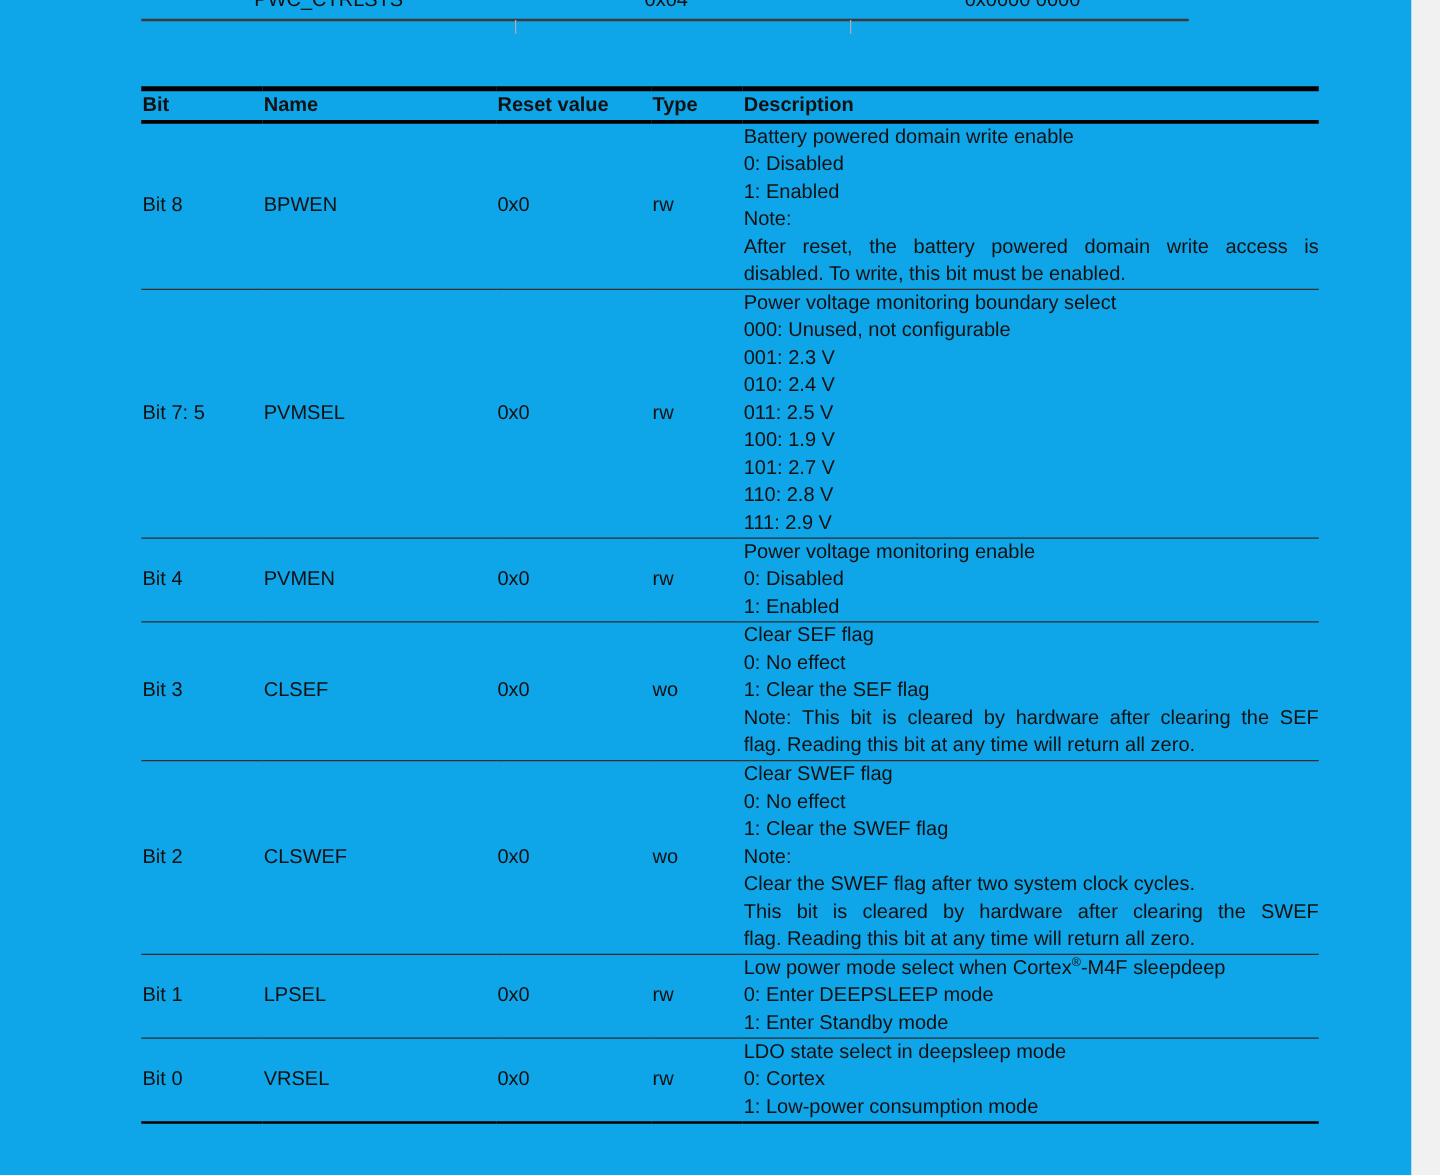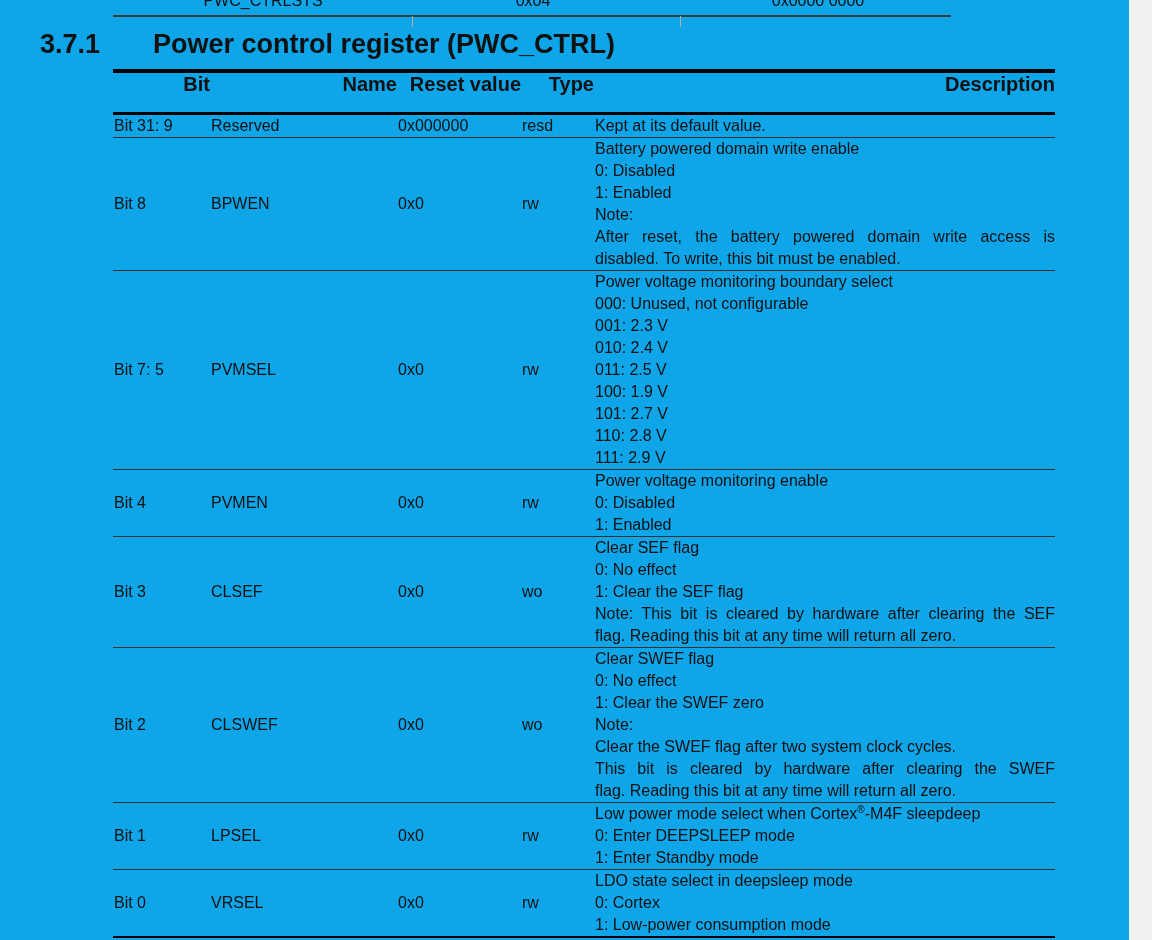--- a/index.html
+++ b/index.html
@@ -55,24 +55,24 @@
 
   table.reg {
     position: absolute; left: 113px; top: 69px;
     width: 942px;
     border-collapse: collapse;
     table-layout: fixed;
   }
   table.reg th {
     border-top: 4px solid var(--rule_black, #000);
     border-bottom: 3px solid var(--rule_black, #000);
-    font-size: 20px; font-weight: bold;
-    text-align: right;
+    font-size: 16px; font-weight: bold;
+    text-align: left;
     height: 23px;
-    padding: 0 0 16px 1px;
+    padding: 0 0 0 1px;
     vertical-align: middle;
     white-space: nowrap;
   }
   table.reg td {
     font-size: 16px;
     vertical-align: middle;
     padding: 0 0 0 1px;
     line-height: 22px;
   }
   table.reg tbody tr + tr td { border-top: 1px solid var(--rule_thin, #2e2e2e); }
@@ -91,53 +91,40 @@
 
   <div class="prev-row">
     <span class="pv-name">PWC_CTRLSTS</span>
     <span class="pv-offset">0x04</span>
     <span class="pv-reset">0x0000 0000</span>
   </div>
   <div class="prev-rule"></div>
   <div class="tick tick1"></div>
   <div class="tick tick2"></div>
 
-  <h2 class="heading">
-    <span class="h-num">3.7.1</span>
-    <span class="h-title">Power control register (PWC_CTRL)</span>
-  </h2>
 
   <table class="reg">
     <colgroup>
       <col style="width:97px">
       <col style="width:187px">
       <col style="width:124px">
       <col style="width:73px">
       <col style="width:461px">
     </colgroup>
     <thead>
       <tr>
         <th>Bit</th>
         <th>Name</th>
         <th>Reset value</th>
         <th>Type</th>
         <th>Description</th>
       </tr>
     </thead>
     <tbody id="rows">
         <tr>
-          <td class="bit">Bit 31: 9</td>
-          <td class="name">Reserved</td>
-          <td class="reset">0x000000</td>
-          <td class="type">resd</td>
-          <td class="desc">
-            <div class="dline">Kept at its default value.</div>
-          </td>
-        </tr>
-        <tr>
           <td class="bit">Bit 8</td>
           <td class="name">BPWEN</td>
           <td class="reset">0x0</td>
           <td class="type">rw</td>
           <td class="desc">
             <div class="dline">Battery powered domain write enable</div>
             <div class="dline">0: Disabled</div>
             <div class="dline">1: Enabled</div>
             <div class="dline">Note:</div>
             <div class="dline j">After reset, the battery powered domain write access is</div>
@@ -186,21 +173,21 @@
           </td>
         </tr>
         <tr>
           <td class="bit">Bit 2</td>
           <td class="name">CLSWEF</td>
           <td class="reset">0x0</td>
           <td class="type">wo</td>
           <td class="desc">
             <div class="dline">Clear SWEF flag</div>
             <div class="dline">0: No effect</div>
-            <div class="dline">1: Clear the SWEF zero</div>
+            <div class="dline">1: Clear the SWEF flag</div>
             <div class="dline">Note:</div>
             <div class="dline">Clear the SWEF flag after two system clock cycles.</div>
             <div class="dline j">This bit is cleared by hardware after clearing the SWEF</div>
             <div class="dline">flag. Reading this bit at any time will return all zero.</div>
           </td>
         </tr>
         <tr>
           <td class="bit">Bit 1</td>
           <td class="name">LPSEL</td>
           <td class="reset">0x0</td>

